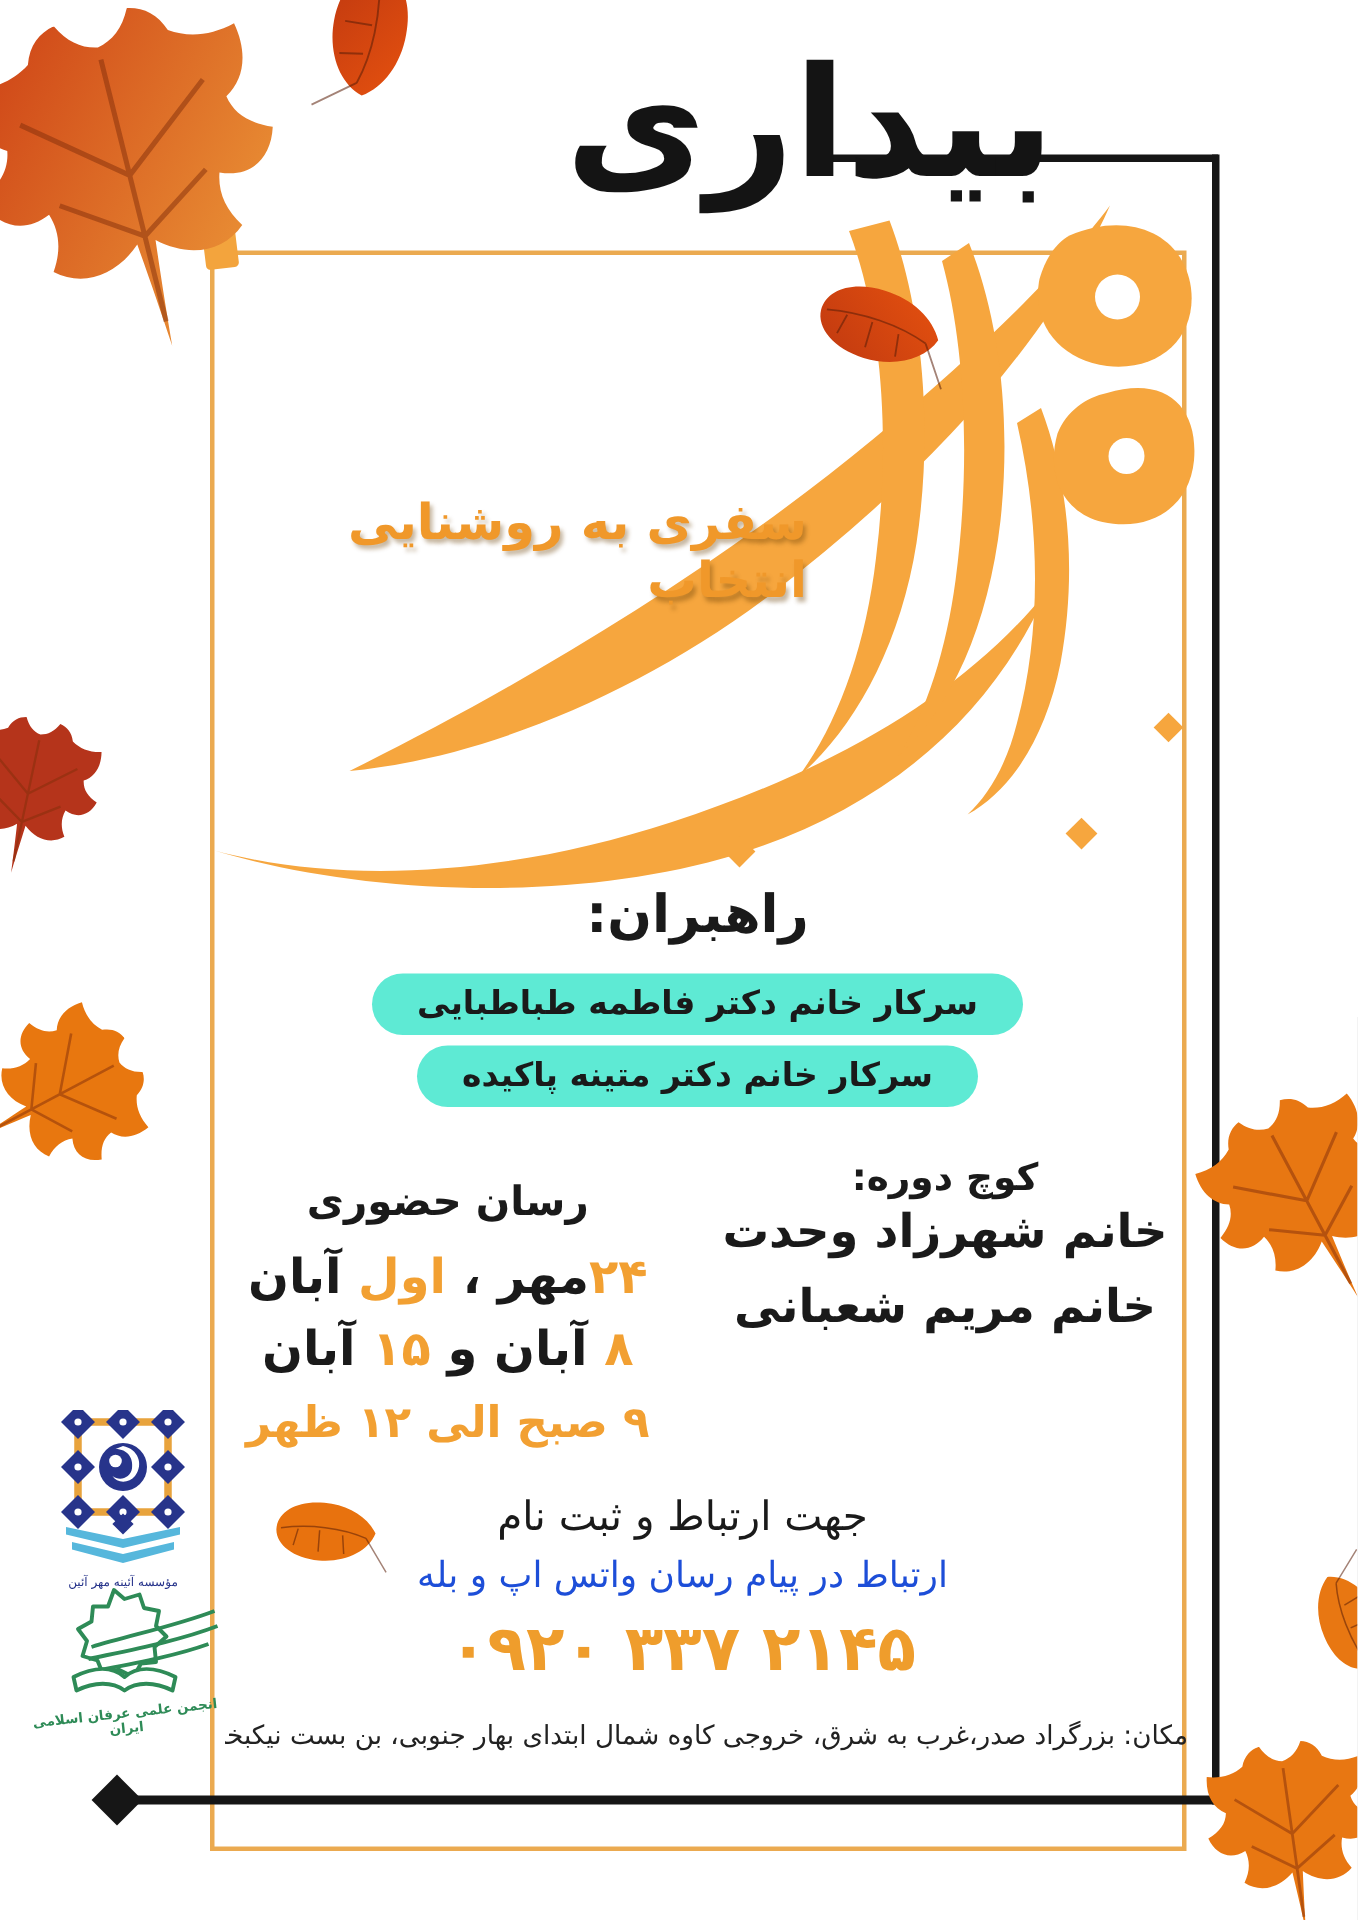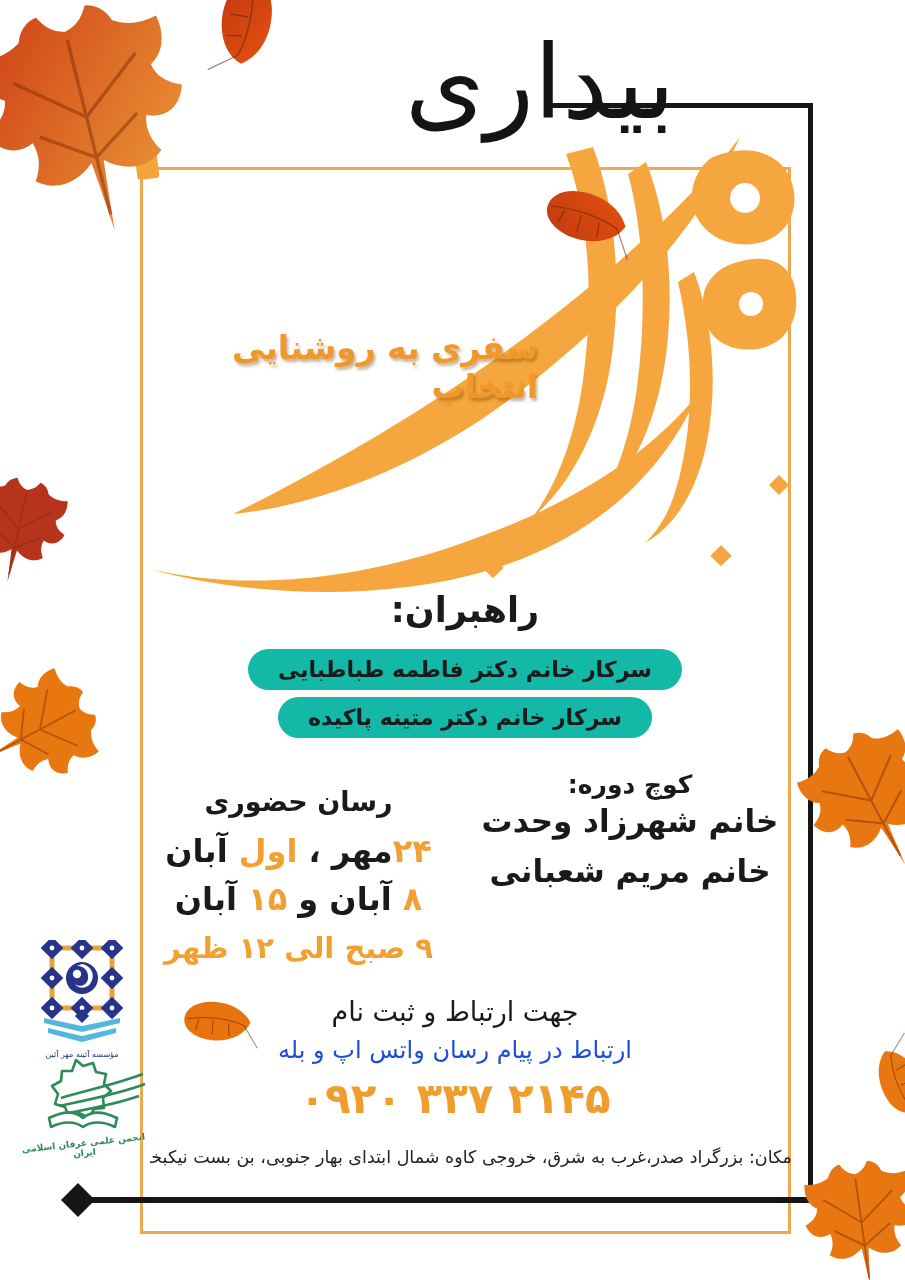--- a/index.html
+++ b/index.html
@@ -10,27 +10,27 @@
   }
   .abs{position:absolute;}
   
   .orange-frame{left:140px;top:167px;width:645px;height:1061px;border:3px solid #ebaa50;z-index:2;}
   .orange-square{left:136px;top:152px;width:22px;height:27px;background:#f3a43d;border-radius:3px;transform:rotate(-7deg);z-index:3;}
   .black-top{left:548px;top:103px;width:264px;height:5px;background:#161616;z-index:4;}
   .black-right{left:808px;top:103px;width:5px;height:1100px;background:#161616;z-index:4;}
   .black-bottom{left:84px;top:1197px;width:729px;height:6px;background:#161616;z-index:4;}
   .black-diamond{left:66px;top:1188px;width:24px;height:24px;background:#161616;transform:rotate(45deg);z-index:4;}
   
-  .title{left:370px;top:14px;width:340px;font-size:102px;font-weight:normal;color:#141414;
+  .title{left:370px;top:14px;width:340px;font-size:102px;font-weight:bold;color:#141414;
          text-align:center;line-height:1.35;z-index:6;direction:rtl;}
   .tagline{left:138px;top:328px;width:400px;text-align:right;font-size:33px;font-weight:bold;
            color:#f0982a;text-shadow:2px 3px 3px rgba(105,62,5,.38);z-index:6;direction:rtl;}
   .leaders-heading{left:240px;top:590px;width:450px;text-align:center;font-size:35px;font-weight:bold;z-index:6;direction:rtl;}
   .pills{left:165px;top:642px;width:600px;text-align:center;z-index:6;}
-  .pill{display:block;width:fit-content;margin:7px auto;background:#14b8a6;border-radius:30px;
+  .pill{display:block;width:fit-content;margin:7px auto;background:#5eead4;border-radius:30px;
         padding:8px 30px;font-size:22px;font-weight:bold;color:#1a1a1a;direction:rtl;}
   .col-right{left:470px;top:770px;width:320px;text-align:center;z-index:6;direction:rtl;}
   .col-right .label{font-size:25px;font-weight:600;margin-bottom:4px;}
   .col-right .name{font-size:31px;font-weight:bold;margin-bottom:14px;}
   .col-left{left:146px;top:786px;width:305px;text-align:center;z-index:6;direction:rtl;}
   .col-left .heading{font-size:27px;font-weight:bold;margin-bottom:10px;}
   .date-line{font-size:32px;font-weight:bold;line-height:1.5;white-space:nowrap;}
   .orange-text{color:#f2a032;}
   .time-line{font-size:29px;font-weight:bold;color:#f2a032;margin-top:8px;}
   .contact{left:220px;top:996px;width:470px;text-align:center;z-index:6;direction:rtl;}

